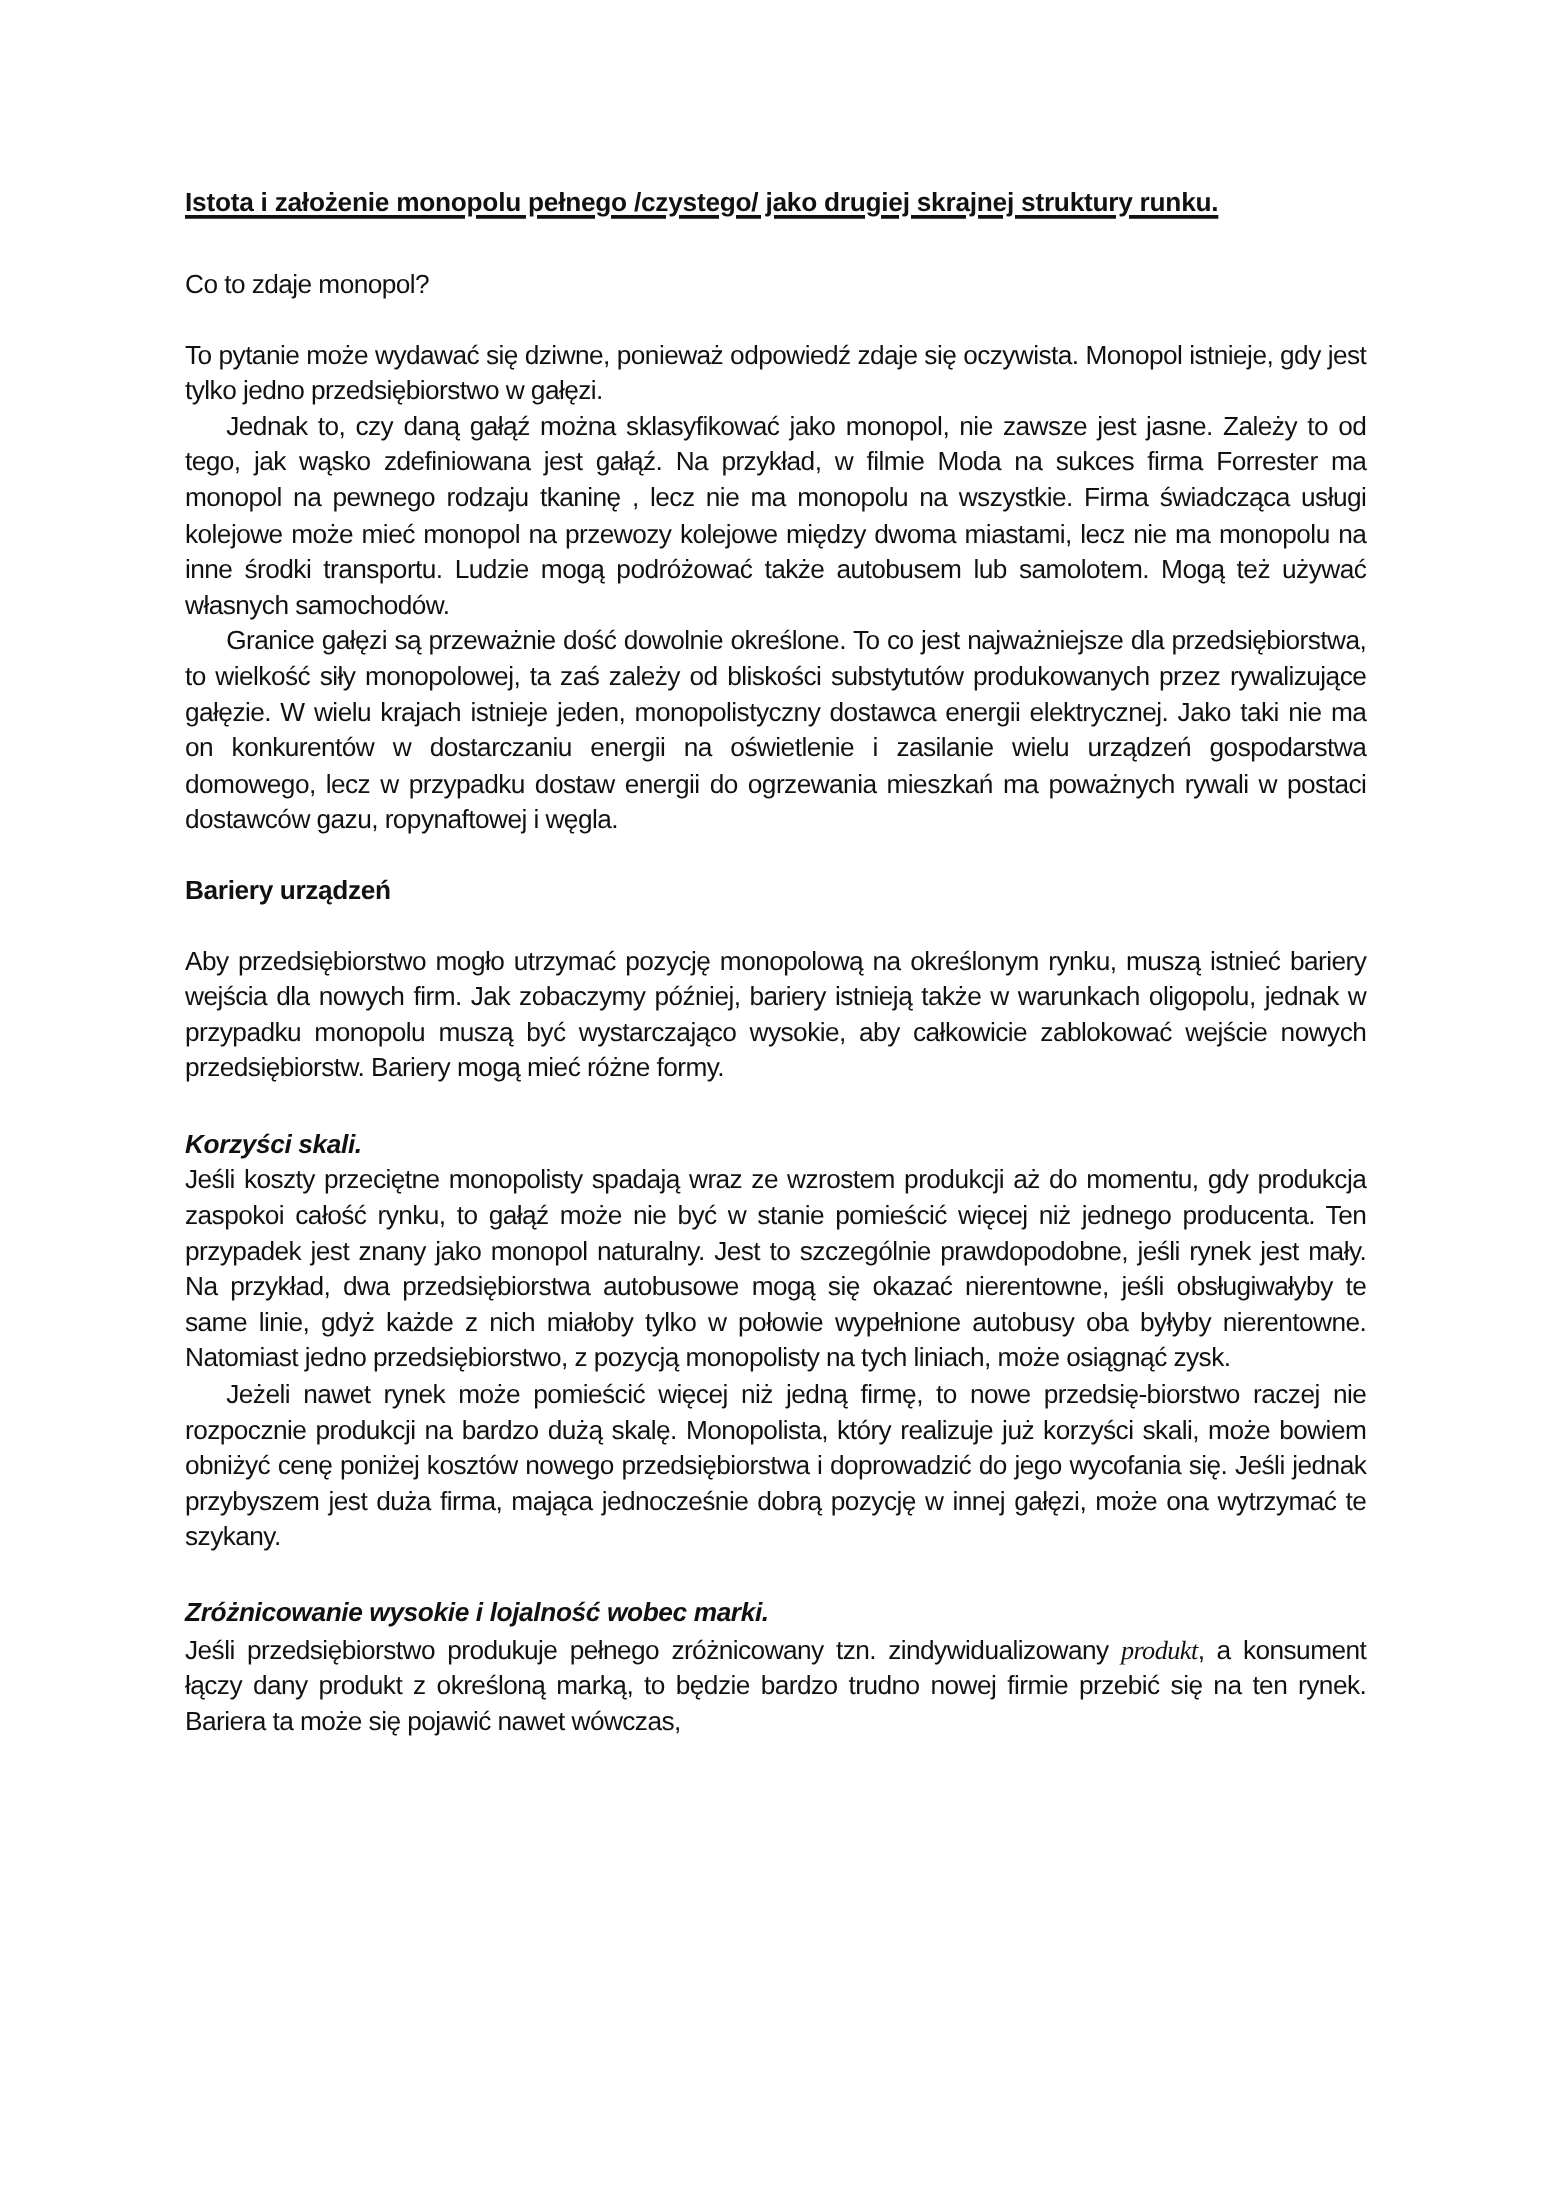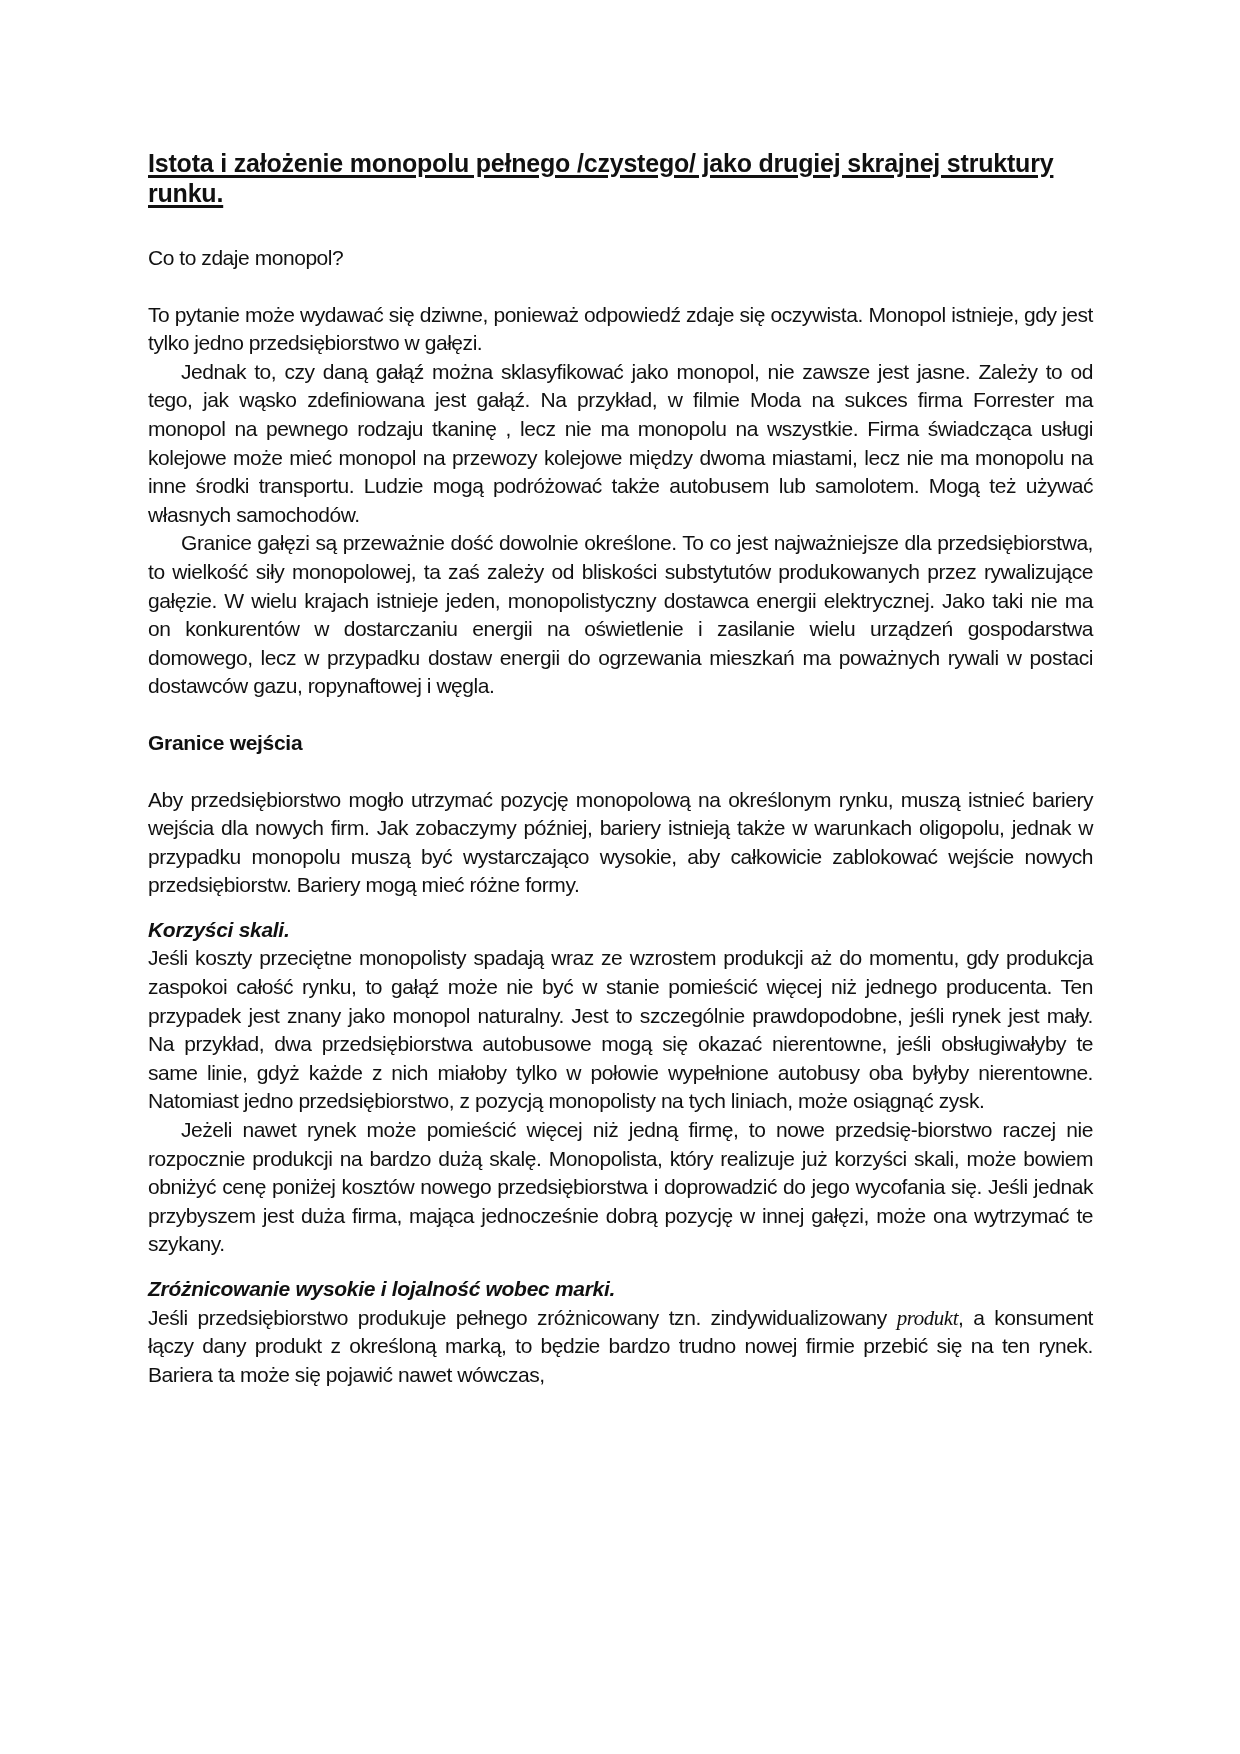--- a/index.html
+++ b/index.html
@@ -7,46 +7,46 @@
     .page {
       position: absolute; left: 148px; top: 148px; width: 945px;
       font-family: "Liberation Sans", sans-serif;
       color: #111111;
       font-size: 21px;
       line-height: 28.6px;
       letter-spacing: -0.45px;
       word-spacing: 0px;
     }
     .title {
-      font-weight: bold; font-size: 25px; line-height: 30px; text-decoration: underline;
+      font-weight: bold; font-size: 21px; line-height: 30px; text-decoration: underline;
       text-decoration-thickness: 3px; text-underline-offset: 3px;
       letter-spacing: -0.2px; margin: 0 0 36px 0;
     }
     .q { margin: 0 0 28px 0; }
     p { margin: 0; text-align: justify; }
     p.last-left { text-align-last: left; }
     .indent { text-indent: 33px; }
     .section-h { font-weight: bold; margin: 28px 0 28px 0; letter-spacing: -0.3px; }
-    .sub-h { font-weight: bold; font-style: italic; margin: 16px 0 0 0; letter-spacing: -0.3px; }
+    .sub-h { font-weight: bold; font-style: italic; margin: 32px 0 0 0; letter-spacing: -0.3px; }
     .b { font-weight: normal; }
     .i { font-style: italic; font-family: Liberation Serif, serif; }
   </style>
 </head>
 <body>
 
 <div class="page">
   <div class="title">Istota i założenie monopolu pełnego /czystego/ jako drugiej skrajnej struktury runku.</div>
 
   <div class="q">Co to zdaje monopol?</div>
 
   <p class="last-left">To pytanie może wydawać się dziwne, ponieważ odpowiedź zdaje się oczywista. Monopol istnieje, gdy jest tylko jedno przedsiębiorstwo w gałęzi.</p>
   <p class="indent last-left">Jednak to, czy daną gałąź można sklasyfikować jako monopol, nie zawsze jest jasne. Zależy to od tego, jak wąsko zdefiniowana jest gałąź. Na przykład,  w filmie Moda na sukces firma Forrester  ma monopol na pewnego rodzaju tkaninę , lecz nie ma monopolu na wszystkie. Firma świadcząca usługi kolejowe może mieć monopol na przewozy kolejowe między dwoma miastami, lecz nie ma monopolu na inne środki transportu. Ludzie mogą podróżować także autobusem lub samolotem. Mogą też używać własnych samochodów.</p>
   <p class="indent last-left">Granice gałęzi są przeważnie dość dowolnie określone. To co jest najważniejsze dla przedsiębiorstwa, to wielkość siły monopolowej, ta zaś zależy od bliskości substytutów produkowanych przez rywalizujące gałęzie. W wielu krajach istnieje jeden, monopolistyczny dostawca energii elektrycznej. Jako taki nie ma on konkurentów w dostarczaniu energii na oświetlenie i zasilanie wielu urządzeń gospodarstwa domowego, lecz w przypadku dostaw energii do ogrzewania mieszkań ma poważnych rywali w postaci dostawców gazu, ropynaftowej i węgla.</p>
 
-  <div class="section-h">Granice wejścia</div>
+  <div class="section-h">Bariery urządzeń</div>
   <p class="last-left">Aby przedsiębiorstwo mogło utrzymać pozycję monopolową na określonym rynku, muszą istnieć bariery wejścia dla nowych firm. Jak zobaczymy później, bariery istnieją także w warunkach oligopolu, jednak w przypadku monopolu muszą być wystarczająco wysokie, aby całkowicie zablokować wejście nowych przedsiębiorstw. Bariery mogą mieć różne formy.</p>
 
   <div class="sub-h">Korzyści skali.</div>
   <p class="last-left"><span>Jeśli koszty przeciętne monopolisty spadają wraz ze wzrostem produkcji aż do momentu, gdy produkcja zaspokoi całość rynku, to gałąź może nie być w stanie pomieścić więcej niż jednego producenta. Ten przypadek jest znany jako </span><span class="b">monopol naturalny</span><span>. Jest to szczególnie prawdopodobne, jeśli rynek jest mały. Na przykład, dwa przedsiębiorstwa autobusowe mogą się okazać nierentowne, jeśli obsługiwałyby te same linie, gdyż każde z nich miałoby tylko w połowie wypełnione autobusy oba byłyby nierentowne. Natomiast jedno przedsiębiorstwo, z pozycją monopolisty na tych liniach, może osiągnąć zysk.</span></p>
   <p class="indent last-left">Jeżeli nawet rynek może pomieścić więcej niż jedną firmę, to nowe przedsię-biorstwo raczej nie rozpocznie produkcji na bardzo dużą skalę. Monopolista, który realizuje już korzyści skali, może bowiem  obniżyć cenę poniżej kosztów nowego przedsiębiorstwa i doprowadzić do jego wycofania się. Jeśli jednak przybyszem jest duża firma, mająca jednocześnie dobrą pozycję w innej gałęzi, może ona wytrzymać te szykany.</p>
 
   <div class="sub-h">Zróżnicowanie wysokie i lojalność wobec marki.</div>
   <p><span>Jeśli przedsiębiorstwo produkuje pełnego zróżnicowany tzn. zindywidualizowany </span><span class="i">produkt</span><span>, a konsument łączy dany produkt z określoną marką, to będzie bardzo trudno nowej firmie przebić się na ten rynek. Bariera ta może się pojawić nawet wówczas,</span></p>
 </div>
 

